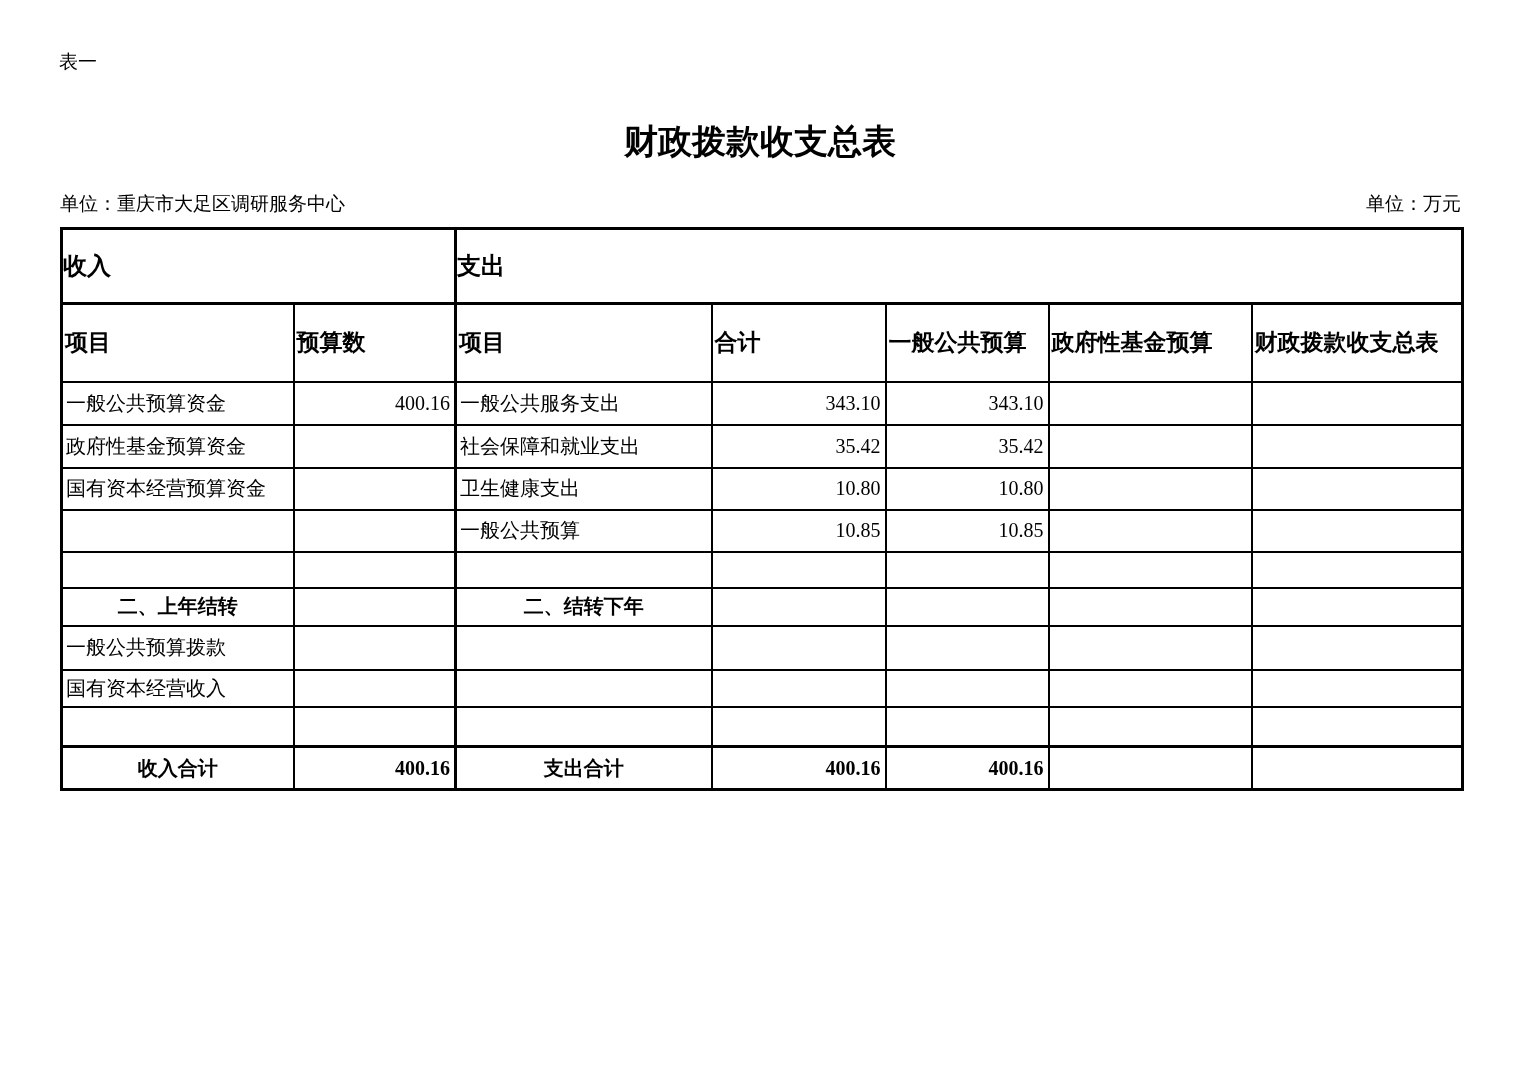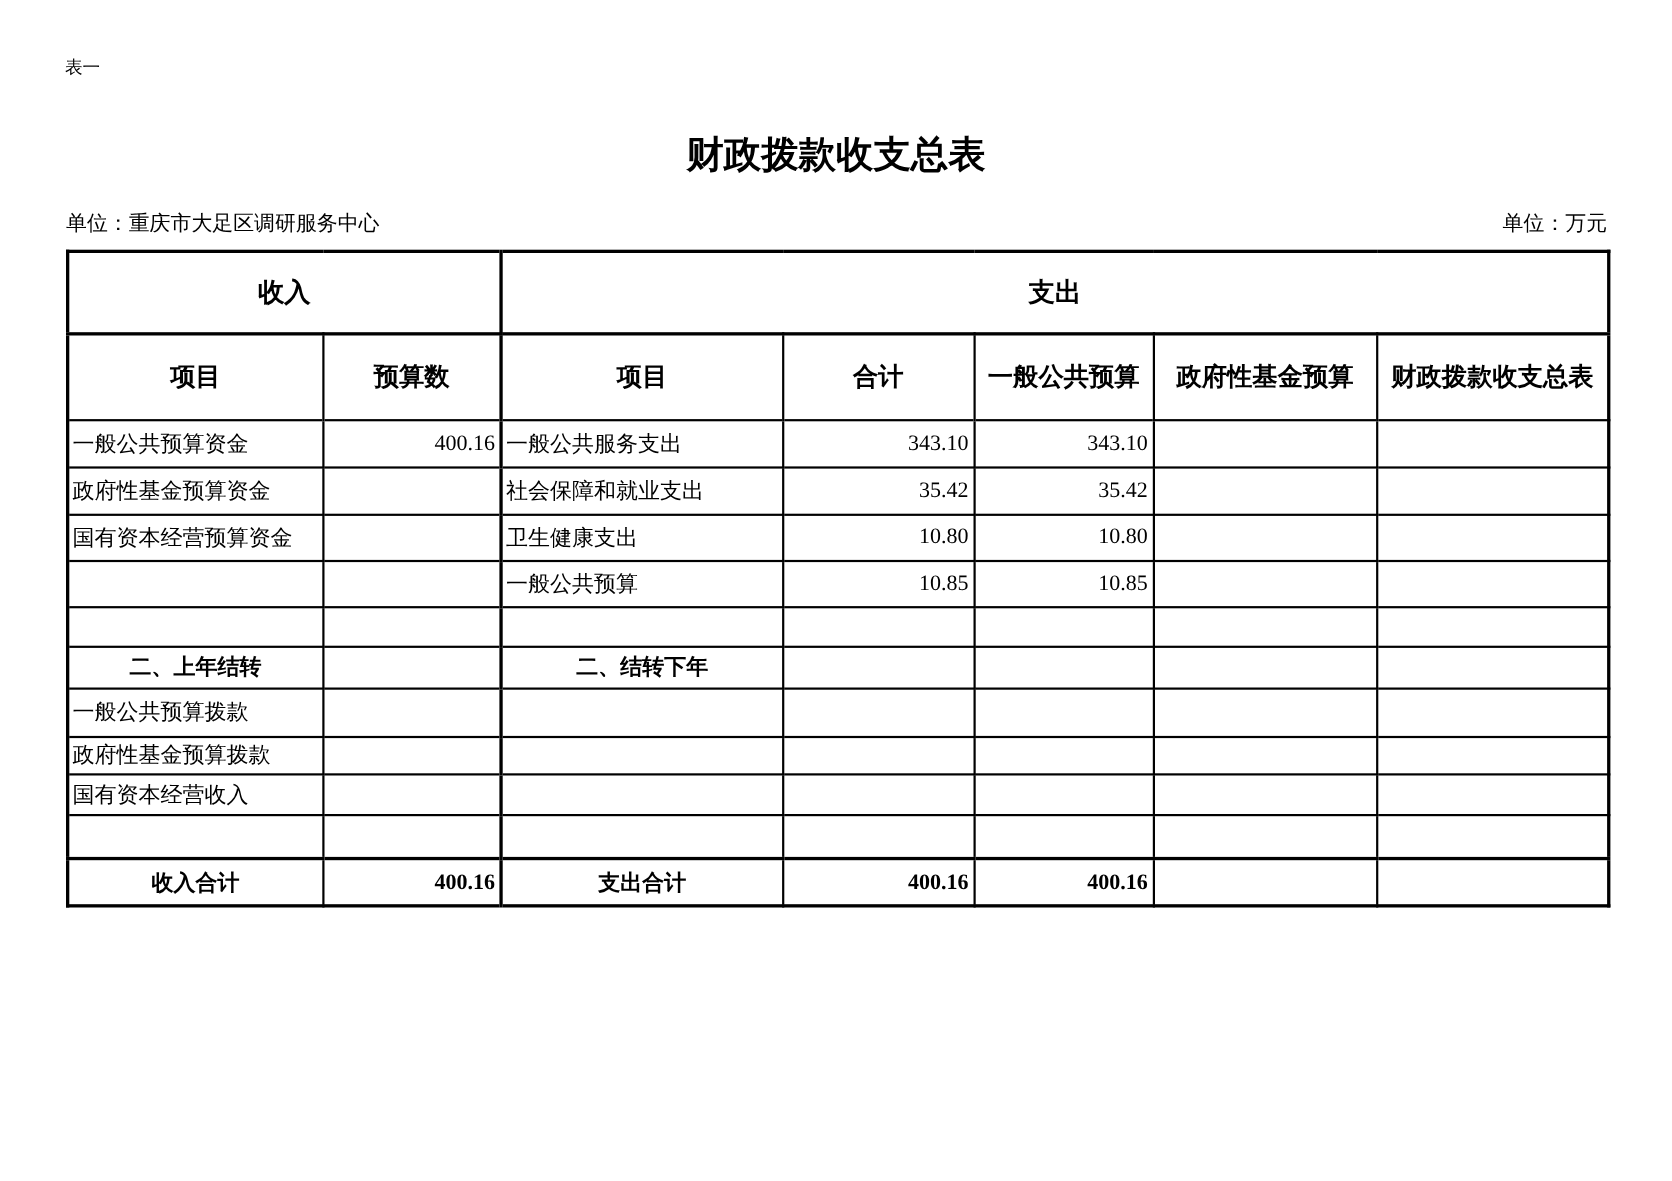--- a/index.html
+++ b/index.html
@@ -8,21 +8,21 @@
     background:#ffffff;
     color:#000000;
     font-family:"Liberation Serif", "DejaVu Serif", serif;
     position:relative;
     overflow:hidden;
   }
   .page { position:absolute; left:0; top:0; width:1520px; height:1074px; background:#ffffff; }
 
   .table-label {
     position:absolute; left:59px; top:50px;
-    font-size:16px; line-height:24px;
+    font-size:19px; line-height:24px;
     font-family:"Liberation Serif", "DejaVu Serif", serif;
   }
   .doc-title {
     position:absolute; left:0; top:122px; width:100%;
     text-align:center;
     font-size:34px; line-height:40px; font-weight:bold;
     font-family:"Liberation Serif", "DejaVu Serif", serif;
   }
   .meta-row {
     position:absolute; left:60px; top:192px; width:1401px;
@@ -39,21 +39,21 @@
   }
   .budget-table th, .budget-table td {
     border:2px solid #000;
     overflow:hidden;
     white-space:nowrap;
     vertical-align:middle;
   }
   .budget-table thead th {
     font-family:Liberation Sans, sans-serif;
     font-weight:bold;
-    text-align:center;
+    text-align:left;
   }
   tr.group-row { height:75px; }
   tr.group-row th { font-size:24px; border-bottom:3px solid #000; }
   tr.col-row { height:78px; }
   tr.col-row th { font-size:23px; border-bottom:1px solid #404040; padding:0 2px; }
   .thick-right { border-right:3px solid #000 !important; }
 
   .budget-table tbody td { font-size:20px; }
   .budget-table td:nth-child(1),
   .budget-table td:nth-child(3) { text-align:center; padding:0 2px; }
@@ -165,29 +165,20 @@
         </tr>
         <tr class="row-detail" style="height: 44px;">
           <td>一般公共预算拨款</td>
           <td></td>
           <td></td>
           <td></td>
           <td></td>
           <td></td>
           <td></td>
         </tr>
-        <tr class="row-detail" style="height: 34px;">
-          <td>政府性基金预算拨款</td>
-          <td></td>
-          <td></td>
-          <td></td>
-          <td></td>
-          <td></td>
-          <td></td>
-        </tr>
         <tr class="row-detail" style="height: 37px;">
           <td>国有资本经营收入</td>
           <td></td>
           <td></td>
           <td></td>
           <td></td>
           <td></td>
           <td></td>
         </tr>
         <tr class="row-empty" style="height: 40px;">

